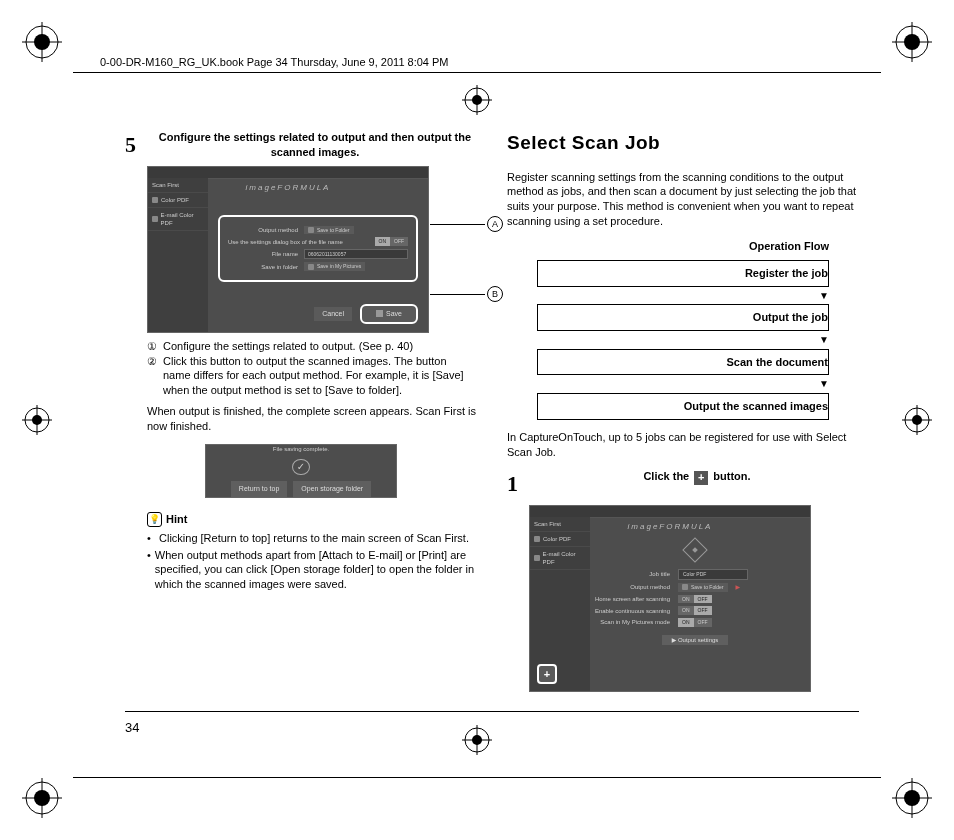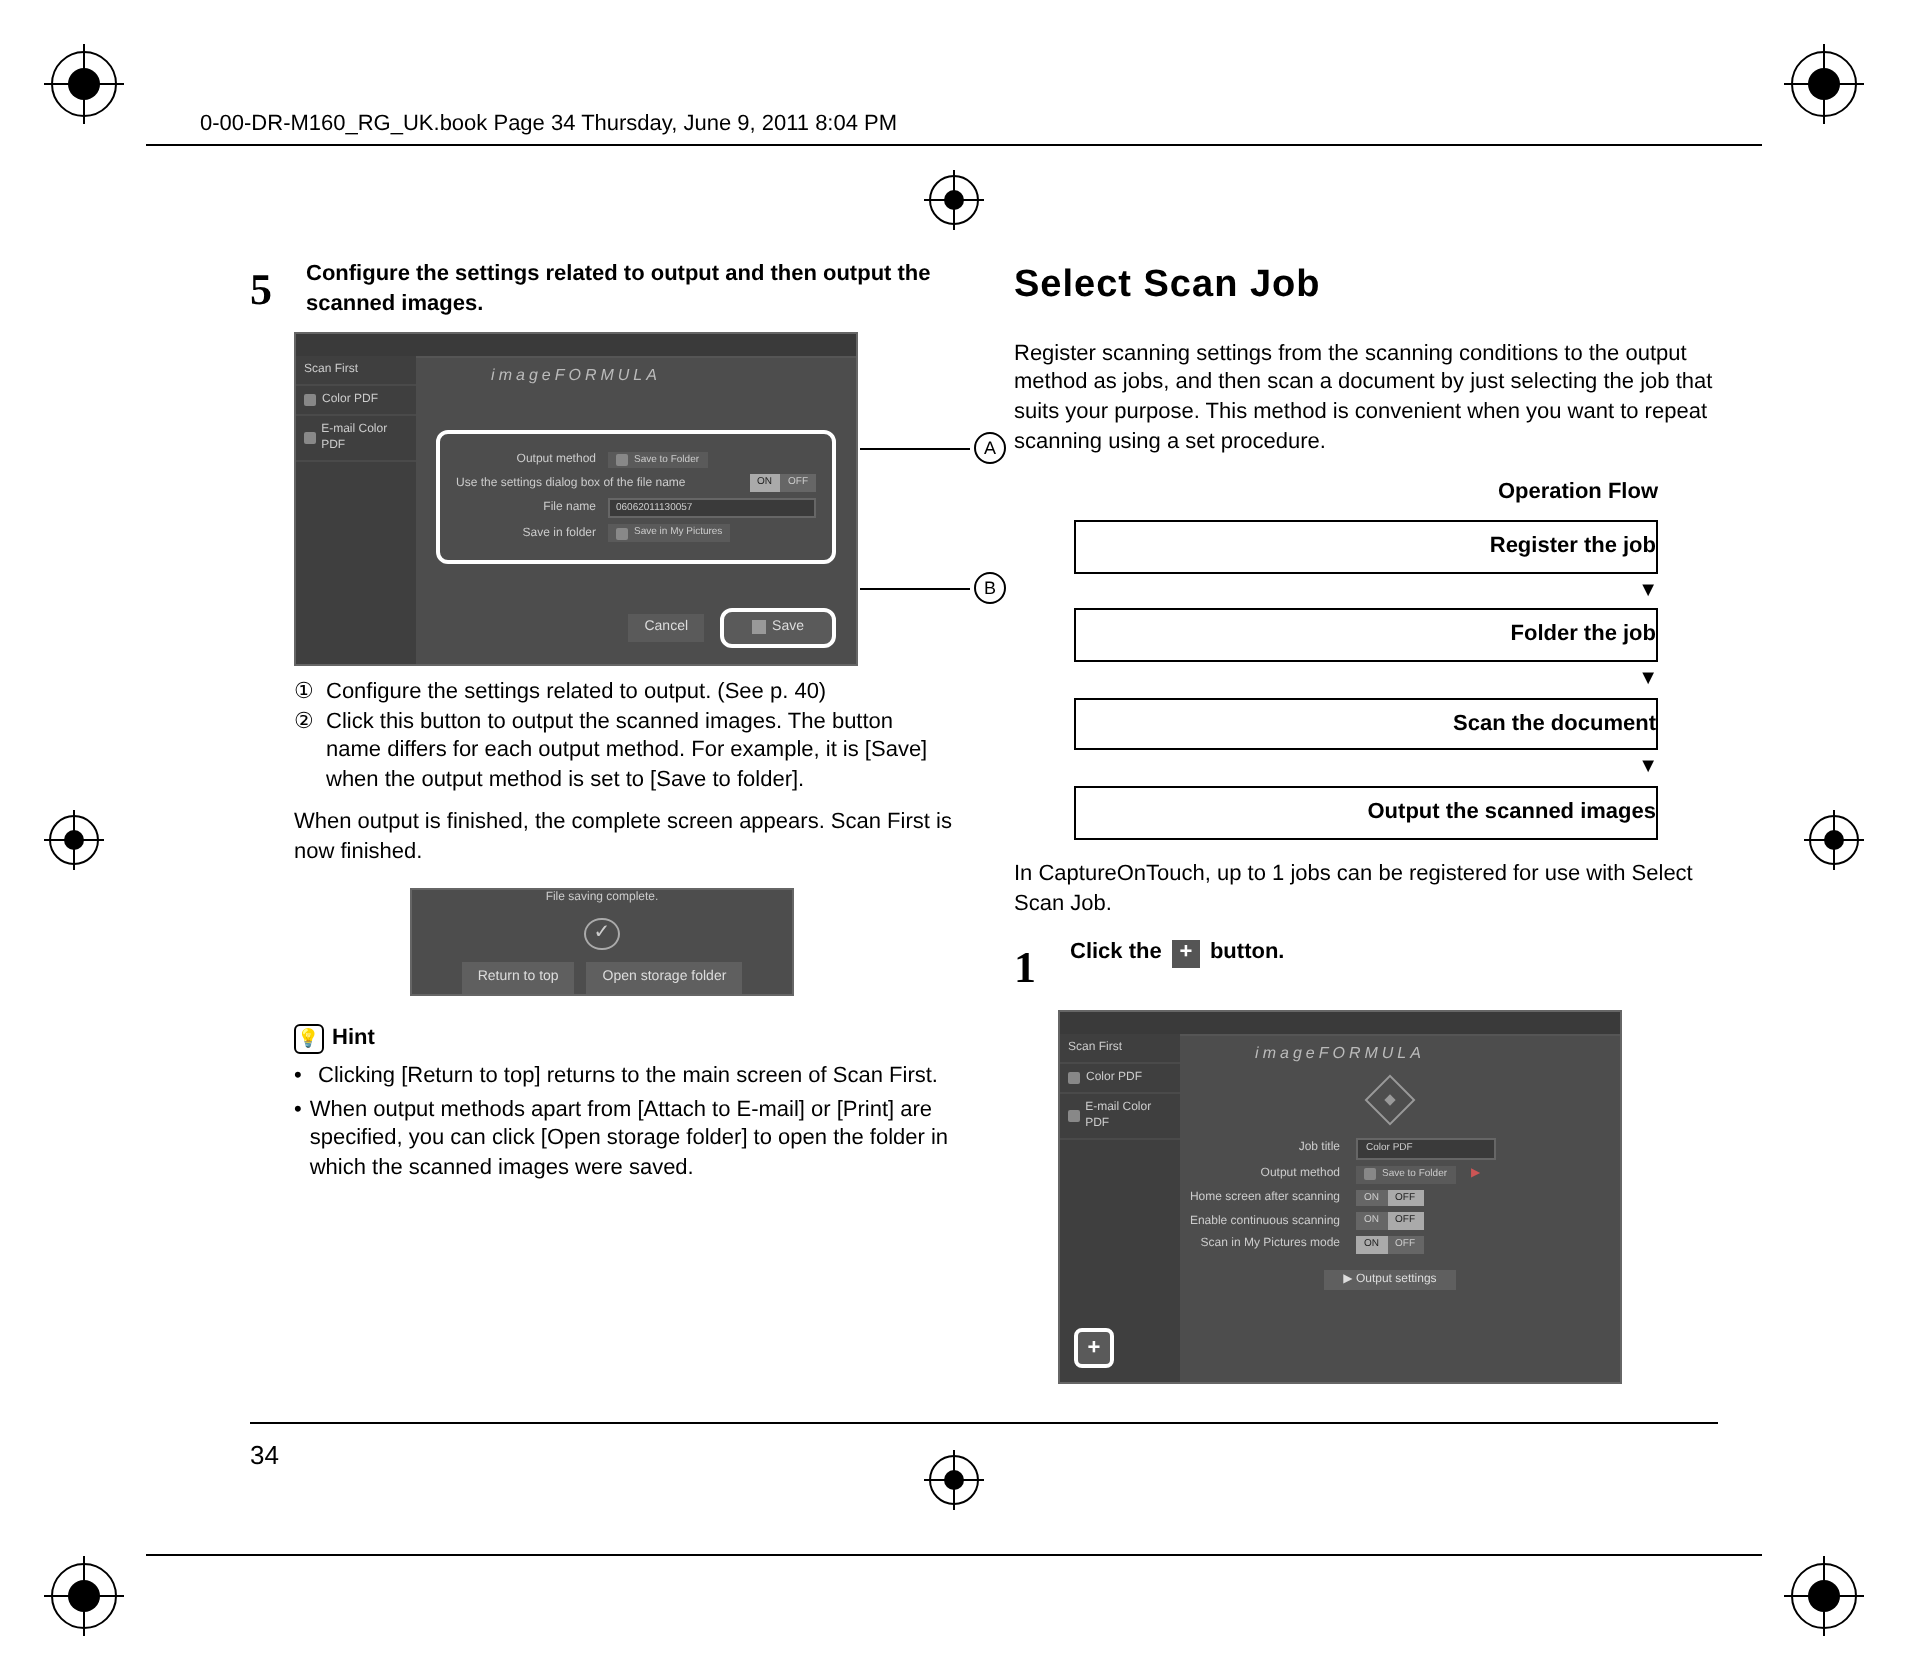--- a/index.html
+++ b/index.html
@@ -40,21 +40,21 @@
 .col { flex:1; font-size:11px; line-height:1.35; }
 .step-num {
   font-family: Georgia, 'Times New Roman', serif;
   font-weight:bold; font-size:22px;
   display:inline-block;
   width:22px;
   vertical-align:top;
 }
 .step-row { display:flex; gap:6px; margin-bottom:6px; }
 .step-body { flex:1; }
-.bold { font-weight:bold; }
+.bold { font-weight:bold;text-align:center; }
 .app-window {
   background:#4d4d4d;
   border:1px solid #666;
   position:relative;
   color:#ddd;
   font-size:7px;
 }
 .win1 { width:280px; height:165px; margin:6px 0 6px 22px; }
 .win2 { width:190px; height:52px; margin:10px auto 14px auto; }
 .win3 { width:280px; height:185px; margin:6px 0 6px 22px; }
@@ -304,28 +304,28 @@
   </div>
 
   <div class="col">
     <h2 class="section">Select Scan Job</h2>
     <div>Register scanning settings from the scanning conditions to the output method as jobs, and then scan a document by just selecting the job that suits your purpose. This method is convenient when you want to repeat scanning using a set procedure.</div>
 
     <div class="op-flow">
       <div class="op-title">Operation Flow</div>
       <div class="flow-box">Register the job</div>
       <div class="flow-arrow">▼</div>
-      <div class="flow-box">Folder the job</div>
+      <div class="flow-box">Output the job</div>
       <div class="flow-arrow">▼</div>
       <div class="flow-box">Scan the document</div>
       <div class="flow-arrow">▼</div>
       <div class="flow-box">Output the scanned images</div>
     </div>
 
-    <div>In CaptureOnTouch, up to 1 jobs can be registered for use with Select Scan Job.</div>
+    <div>In CaptureOnTouch, up to 5 jobs can be registered for use with Select Scan Job.</div>
 
     <div class="step-row" style="margin-top:10px;">
       <span class="step-num">1</span>
       <span class="step-body bold">
         <span>Click the </span><span class="inline-plus">+</span><span> button.</span>
       </span>
     </div>
 
     <div class="app-window win3">
       <div class="titlebar"></div>

